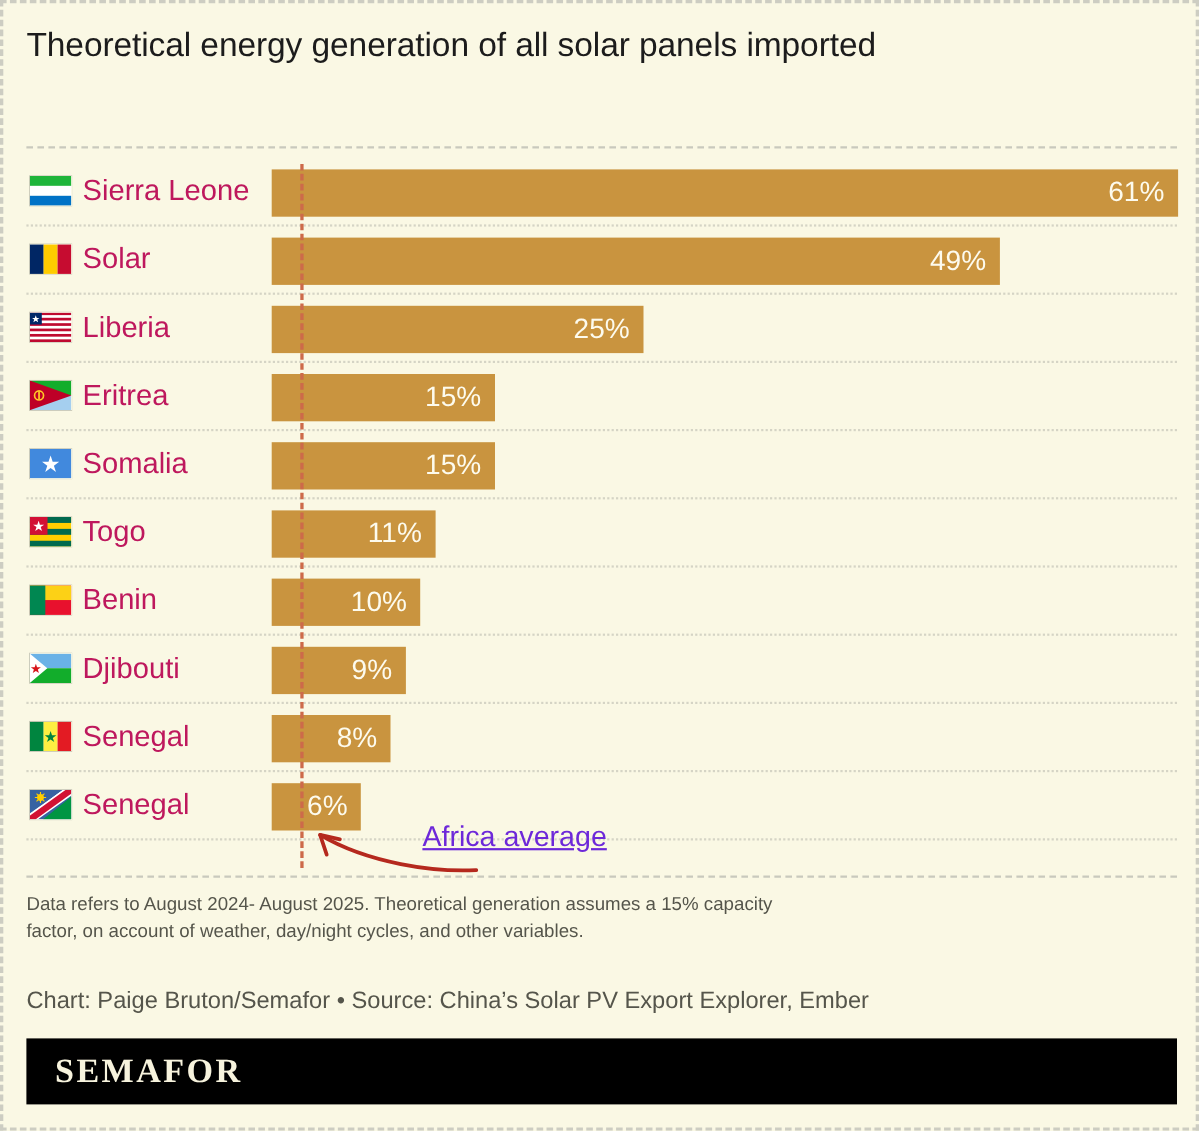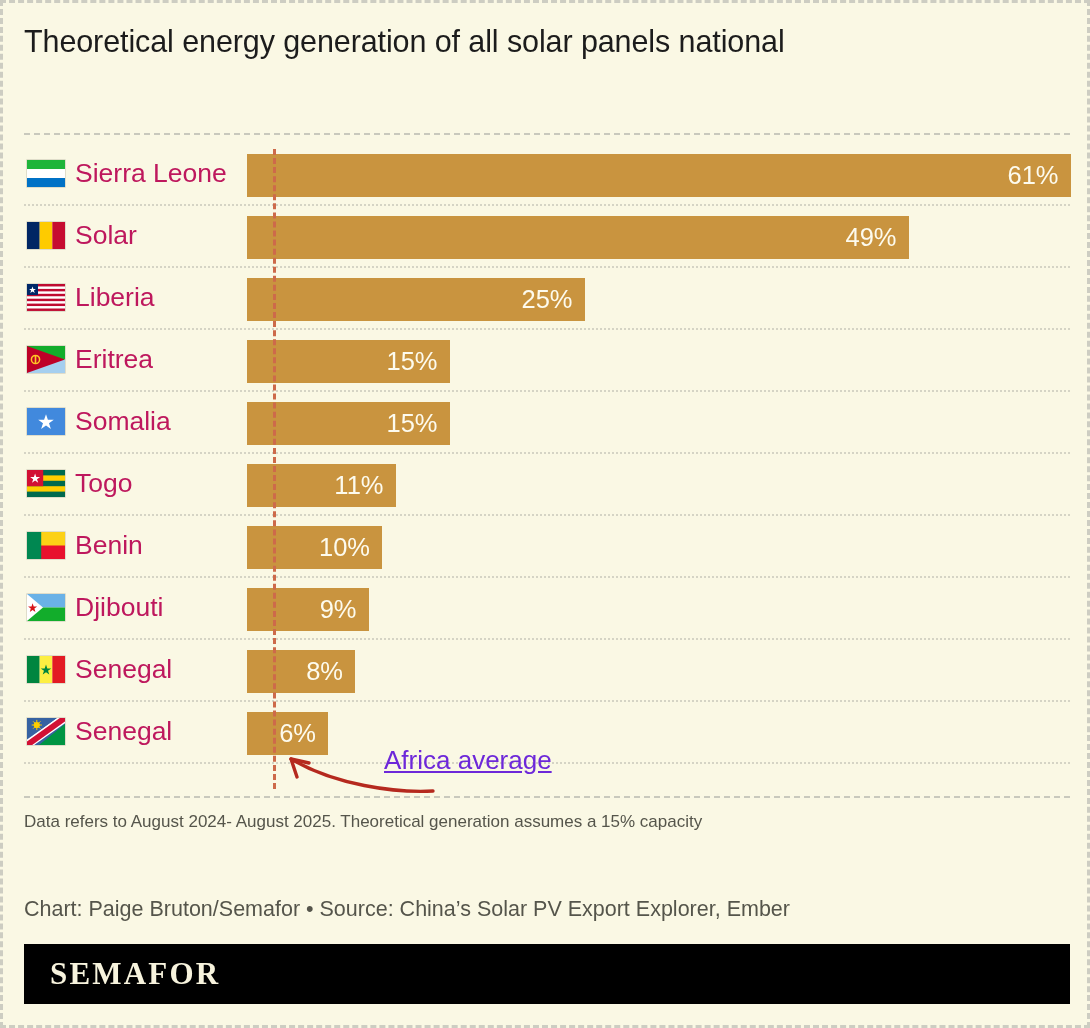--- a/index.html
+++ b/index.html
@@ -101,21 +101,21 @@
     font-weight:bold;font-size:31px;letter-spacing:2.2px;
     color:#f7f3dd;
   }
 </style>
 </head>
 <body>
 
 <div id="canvas">
 
   <div id="title">
-    <span class="tline">Theoretical energy generation of all solar panels national</span>
+    <span class="tline">Theoretical energy generation of all solar panels imported</span>
   </div>
 
   <div class="hsep" id="sep-title"></div>
 
   <div id="plot">
       <div class="row" style="top: 0px;">
         <div class="flag">
           <svg viewBox="0 0 38 27">
             <rect width="38" height="9" fill="#1eb53a"></rect>
             <rect y="9" width="38" height="9" fill="#fff"></rect>
@@ -279,20 +279,21 @@
     <path d="M158 44 C120 46, 60 38, 16 12" fill="none" stroke="#b5291e" stroke-width="3.4" stroke-linecap="round"></path>
     <path d="M16 12 L34 16 M16 12 L22 30" fill="none" stroke="#b5291e" stroke-width="3.4" stroke-linecap="round"></path>
   </svg>
 
   <div id="avglabel">Africa average</div>
 
   <div class="hsep" id="sep-foot"></div>
 
   <div id="note">
     <span class="nline">Data refers to August 2024- August 2025. Theoretical generation assumes a 15% capacity</span>
+    <span class="nline">factor, on account of weather, day/night cycles, and other variables.</span>
   </div>
 
   <div id="logobar">
     <div id="logotext">SEMAFOR</div>
   </div>
 
   <div id="source">Chart: Paige Bruton/Semafor • Source: China’s Solar PV Export Explorer, Ember</div>
 
 </div>
 

